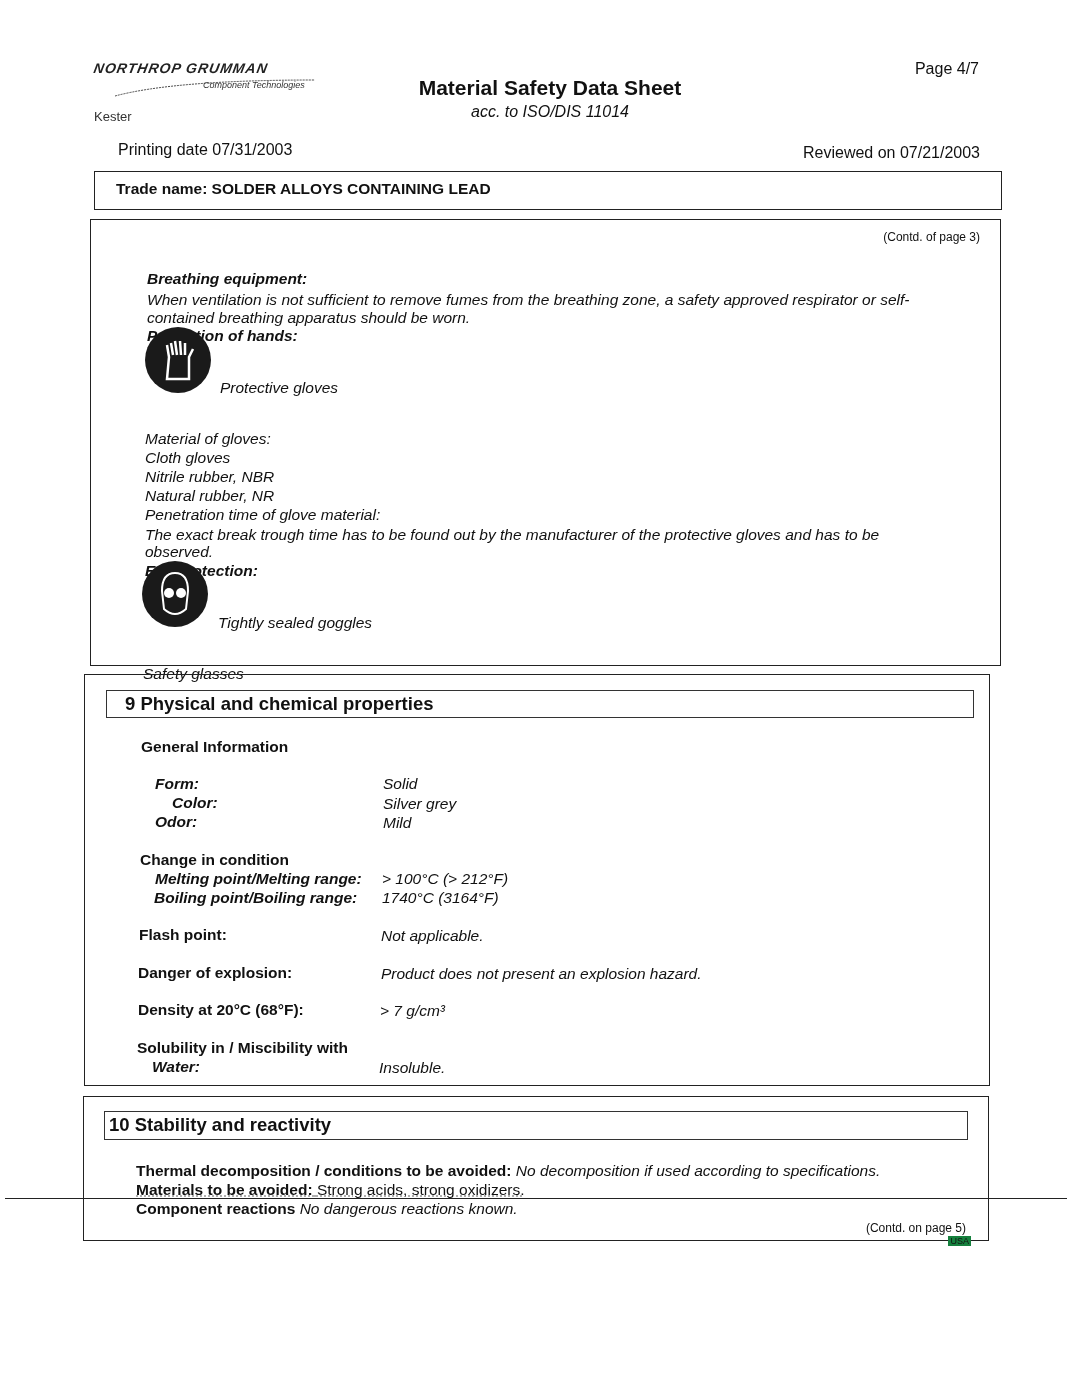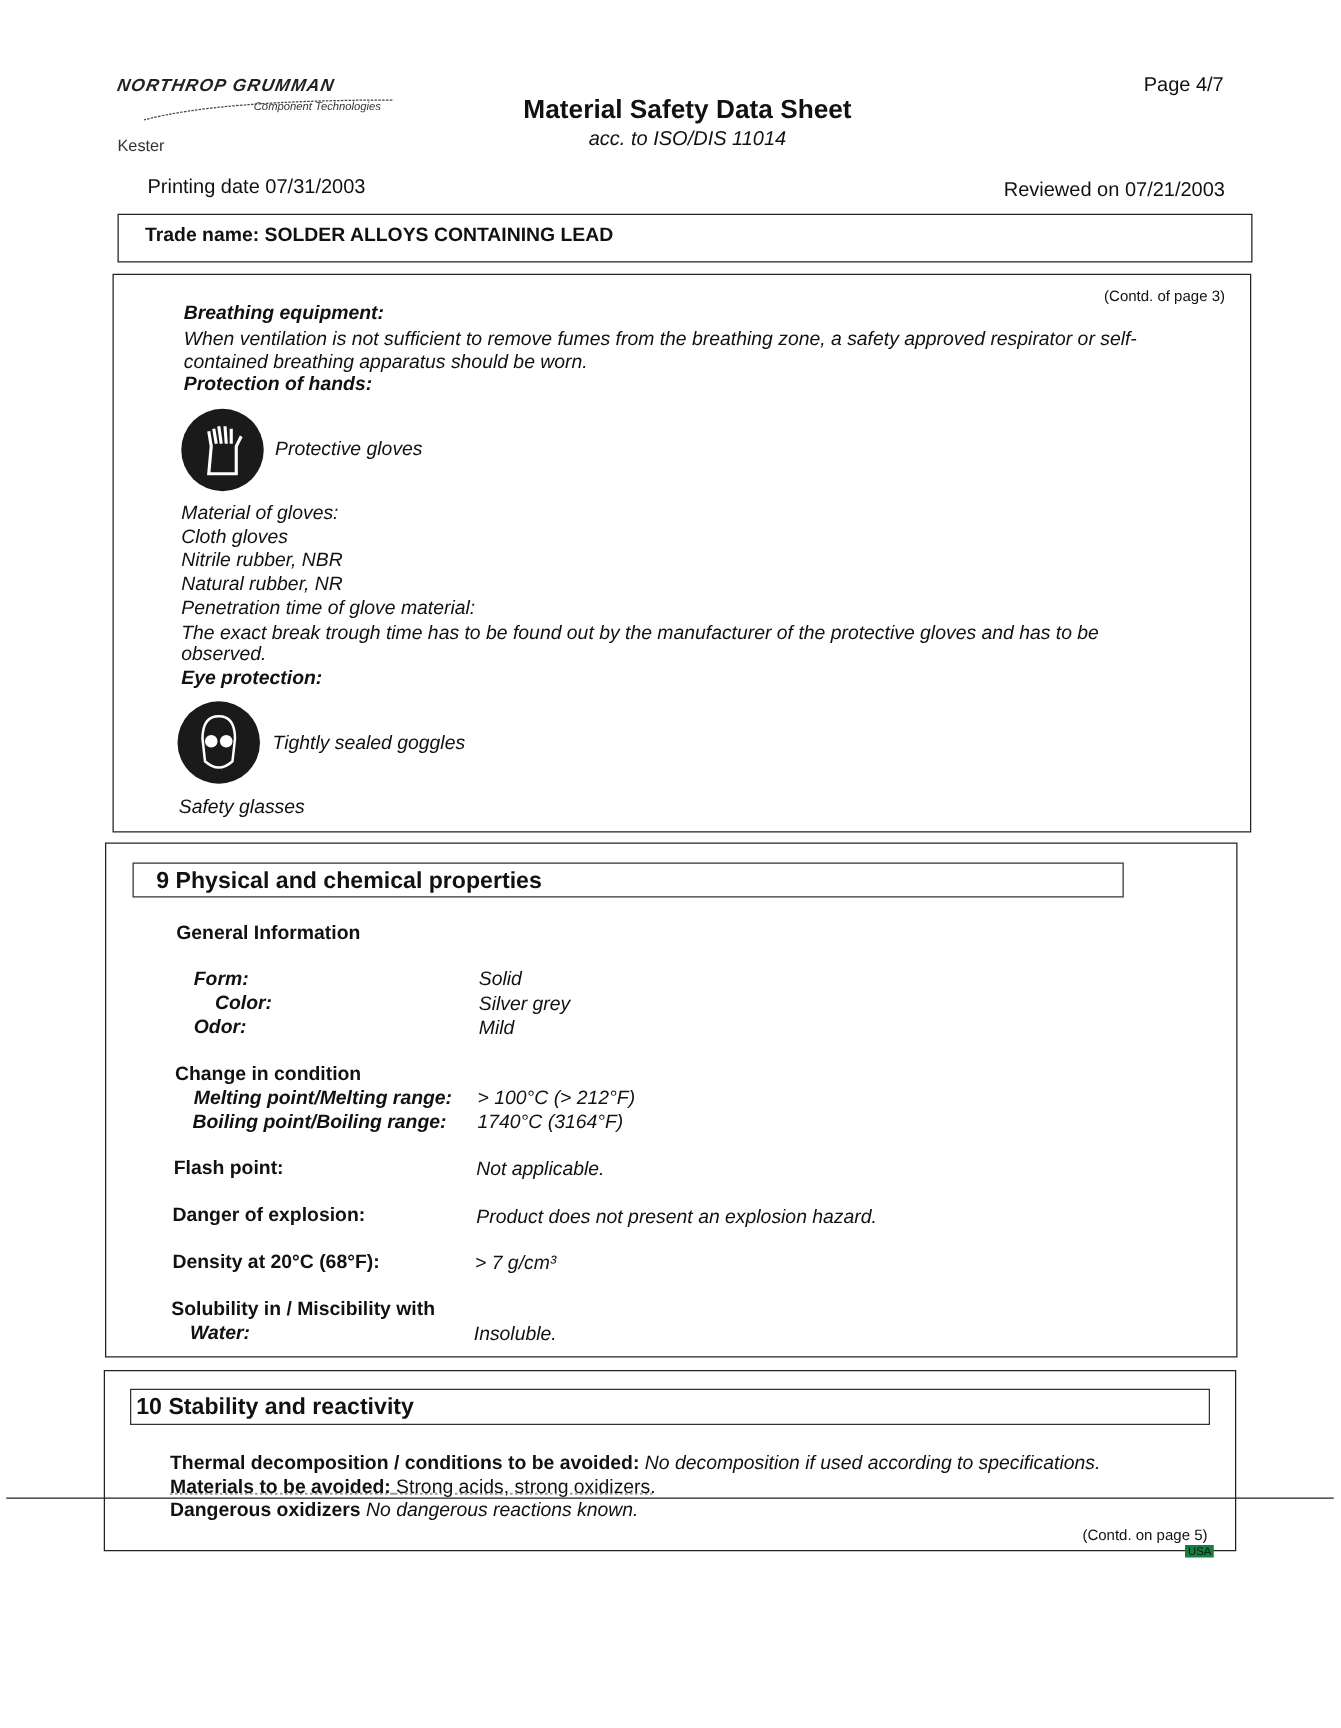--- a/index.html
+++ b/index.html
@@ -14,21 +14,21 @@
   .page-num { right:94px; top:60px; font-size:16px; }
   .doc-title { left:0; width:1100px; text-align:center; top:76px; font-size:21px; font-weight:bold; }
   .doc-sub { left:0; width:1100px; text-align:center; top:103px; font-size:16px; font-style:italic; }
   .print-date { left:118px; top:141px; font-size:16px; }
   .reviewed { right:93px; top:144px; font-size:16px; }
   .box { position:absolute; border:1.5px solid #222; box-sizing:border-box; }
   .trade-box { left:94px; top:171px; width:908px; height:39px; }
   .trade-text { left:116px; top:180px; font-size:15.5px; font-weight:bold; }
   .b1 { left:90px; top:219px; width:911px; height:447px; }
   .contd { font-size:12px; }
-  .t { position:absolute; font-size:15.5px; font-style:italic; line-height:19px; }
+  .t { position:absolute; font-size:15.5px; font-style:italic; line-height:19px;margin-top:28px; }
   .bi { font-weight:bold; font-style:italic; }
   .b { font-weight:bold; font-style:normal; }
   .pic { position:absolute; border-radius:50%; background:#1a1a1a; }
   .b2 { left:84px; top:674px; width:906px; height:412px; }
   .sec-head { position:absolute; border:1px solid #333; box-sizing:border-box; font-weight:bold; font-size:18.5px; padding-left:18px; line-height:26px; }
   .b3 { left:83px; top:1096px; width:906px; height:145px; }
   .row-label { position:absolute; font-size:15.5px; font-weight:bold; }
   .row-val { position:absolute; font-size:15.5px; font-style:italic; }
   .hline { position:absolute; height:1px; background:#222; }
 </style>
@@ -77,21 +77,21 @@
   <svg width="66" height="66" viewBox="0 0 66 66">
       <path d="M20 30 Q20 12 33 12 Q46 12 46 30 L44 48 Q33 58 22 48 Z" stroke="#fff" stroke-width="2" fill="none"></path>
       <circle cx="27" cy="32" r="5" fill="#fff"></circle>
       <circle cx="39" cy="32" r="5" fill="#fff"></circle>
     </svg>
 </div>
 <div class="t" style="left:218px;top:585px;">Tightly sealed goggles</div>
 <div class="t" style="left:143px;top:636px;">Safety glasses</div>
 
 <div class="box b2"></div>
-<div class="sec-head" style="left:106px;top:690px;width:793px;height:28px;padding-left:18px;">9 Physical and chemical properties</div>
+<div class="sec-head" style="left:106px;top:690px;width:868px;height:28px;padding-left:18px;">9 Physical and chemical properties</div>
 <div class="row-label" style="left:141px;top:738px;">General Information</div>
 
 <div class="row-label" style="left:155px;top:775px;font-style:italic;">Form:</div>
 <div class="row-val" style="left:383px;top:775px;">Solid</div>
 <div class="row-label" style="left:172px;top:794px;font-style:italic;">Color:</div>
 <div class="row-val" style="left:383px;top:795px;">Silver grey</div>
 <div class="row-label" style="left:155px;top:813px;font-style:italic;">Odor:</div>
 <div class="row-val" style="left:383px;top:814px;">Mild</div>
 
 <div class="row-label" style="left:140px;top:851px;">Change in condition</div>
@@ -116,17 +116,17 @@
 <div class="abs" style="left:136px;top:1162px;font-size:15.5px;">
   <span class="b">Thermal decomposition / conditions to be avoided:</span>
   <span style="font-style:italic;">No decomposition if used according to specifications.</span>
 </div>
 <div class="abs" style="left:136px;top:1181px;font-size:15.5px;text-decoration:underline dotted #999;">
   <span class="b">Materials to be avoided:</span>
   <span style="">Strong acids, strong oxidizers.</span>
 </div>
 <div class="hline" style="left:5px;top:1198px;width:1062px;"></div>
 <div class="abs" style="left:136px;top:1200px;font-size:15.5px;">
-  <span class="b">Dangerous oxidizers</span>
+  <span class="b">Component reactions</span>
   <span style="font-style:italic;">No dangerous reactions known.</span>
 </div>
 <div class="abs contd" style="right:107px;top:1221px;">(Contd. on page 5)</div>
 <div class="abs" style="right:102px;top:1236px;font-size:9px;background:#15803d;padding:0 2px;">USA</div>
 
 </body></html>

